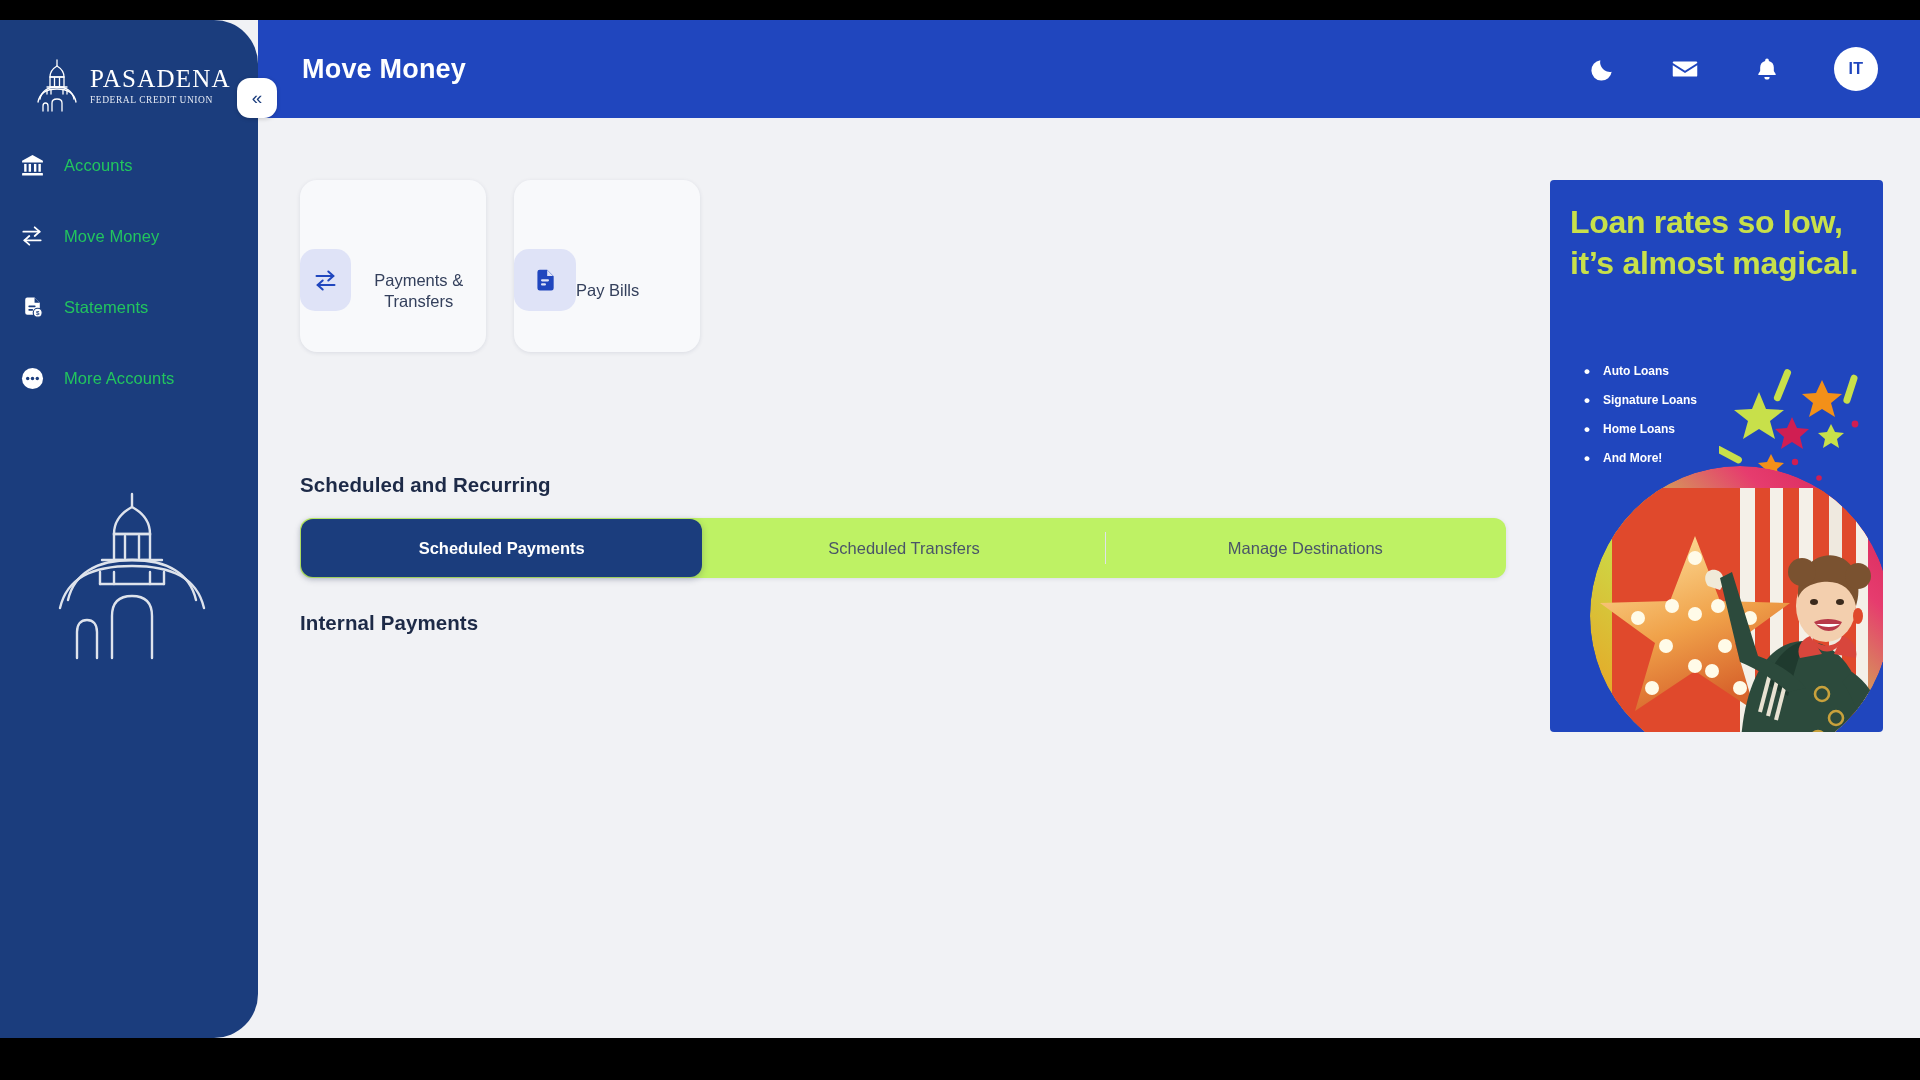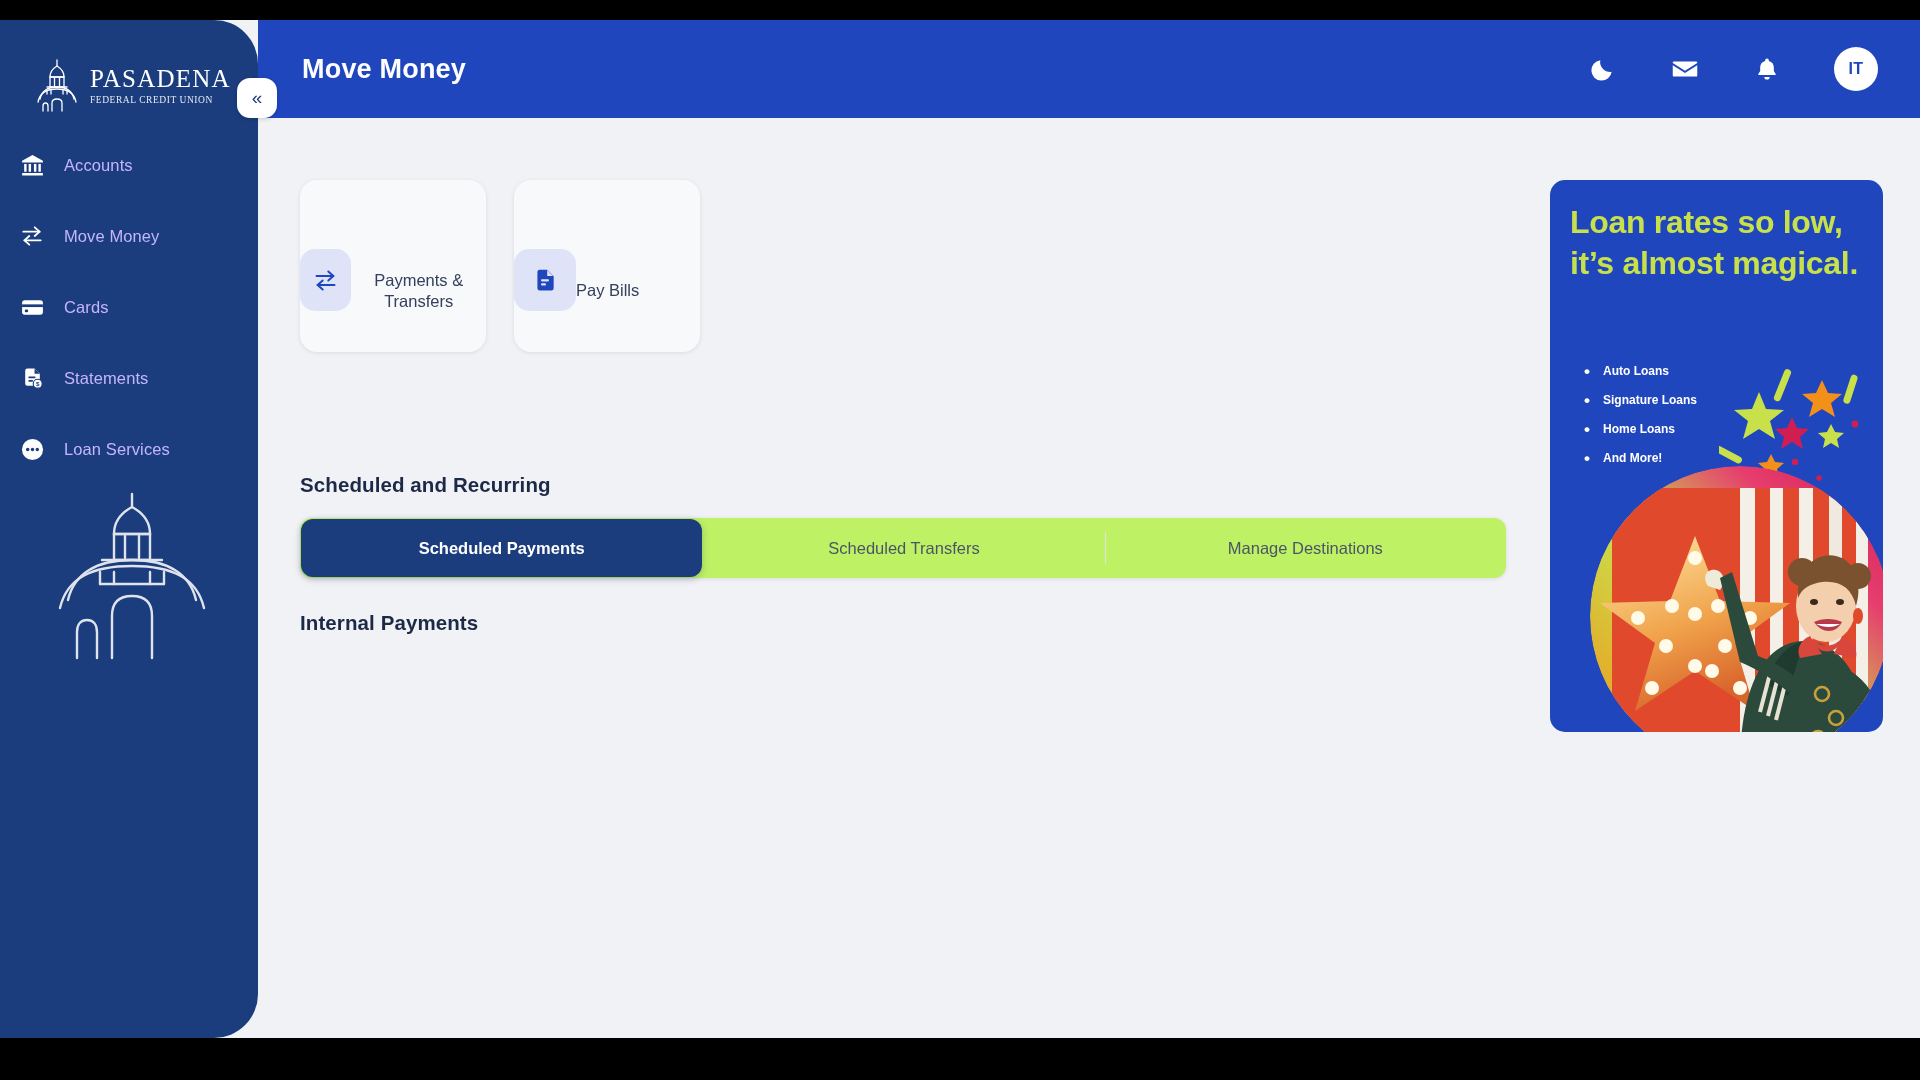--- a/index.html
+++ b/index.html
@@ -60,21 +60,21 @@
     gap: 18px;
     cursor: pointer;
     margin-bottom: 25px;
   }
   .nav-ico {
     width: 28px; height: 28px;
     display: flex; align-items: center; justify-content: center;
     flex: none;
   }
   .nav-label {
-    color: #c4b5fd;
+    color: #22c55e;
     font-size: 16.5px;
     font-weight: 500;
     letter-spacing: 0.1px;
     white-space: nowrap;
   }
 
   #dome-watermark {
     position: absolute;
     left: 52px; bottom: 378px;
     width: 160px; height: 170px;
@@ -225,21 +225,21 @@
     display: flex; align-items: center; justify-content: center;
   }
   #empty-text { color: #48536b; font-size: 15.5px; }
 
   
   #promo {
     position: absolute;
     left: 1292px; top: 62px;
     width: 333px; height: 552px;
     background: #2046be;
-    border-radius: 15px;
+    border-radius: 4px;
     overflow: hidden;
     cursor: pointer;
   }
   #promo-head {
     position: absolute;
     left: 20px; top: 22px;
     width: 290px;
     color: #c8e04a;
     font-size: 32px;
     font-weight: bold;
@@ -325,30 +325,20 @@
           <svg width="26" height="26" viewBox="0 0 24 24" fill="none" stroke="#ffffff" stroke-width="1.7" stroke-linecap="round" stroke-linejoin="round">
             <path d="M4 8 L19 8"></path>
               <path d="M14.5 4 L19 8 L14.5 12"></path>
             <path d="M20 16 L5 16"></path>
               <path d="M9.5 12 L5 16 L9.5 20"></path>
           </svg>
         </span>
         <span class="nav-label">Move Money</span>
       </div>
 
-      <div class="nav-item">
-        <span class="nav-ico">
-          <svg width="25" height="25" viewBox="0 0 24 24" fill="#ffffff">
-            <rect x="2" y="5" width="20" height="14" rx="2.6"></rect>
-            <rect x="2" y="9" width="20" height="2.6" fill="#1b3d7d"></rect>
-            <rect x="4.6" y="14" width="3.2" height="2.6" rx="1" fill="#1b3d7d"></rect>
-          </svg>
-        </span>
-        <span class="nav-label">Cards</span>
-      </div>
 
       <div class="nav-item">
         <span class="nav-ico">
           <svg width="25" height="25" viewBox="0 0 24 24" fill="#ffffff">
             <path d="M5 2.5 h9 l5 5 v9.5 a2 2 0 0 1 -2 2 H7 a2 2 0 0 1 -2 -2 V4.5 a2 2 0 0 1 2 -2 z"></path>
             <path d="M14 2.5 v5 h5 z" fill="#1b3d7d"></path>
             <rect x="8" y="10" width="7" height="1.7" rx="0.8" fill="#1b3d7d"></rect>
             <rect x="8" y="13.4" width="4.6" height="1.7" rx="0.8" fill="#1b3d7d"></rect>
             <circle cx="17" cy="17" r="4.3" fill="#ffffff" stroke="#1b3d7d" stroke-width="1.1"></circle>
             <text x="17" y="19.3" font-size="6" font-family="Liberation Sans, sans-serif" fill="#1b3d7d" text-anchor="middle" font-weight="bold">$</text>
@@ -359,21 +349,21 @@
 
       <div class="nav-item">
         <span class="nav-ico">
           <svg width="23" height="23" viewBox="0 0 24 24">
             <circle cx="12" cy="12" r="11" fill="#ffffff"></circle>
             <circle cx="7" cy="12" r="1.8" fill="#1b3d7d"></circle>
             <circle cx="12" cy="12" r="1.8" fill="#1b3d7d"></circle>
             <circle cx="17" cy="12" r="1.8" fill="#1b3d7d"></circle>
           </svg>
         </span>
-        <span class="nav-label">Loan Services</span>
+        <span class="nav-label">More Accounts</span>
       </div>
     </div>
 
     <svg id="dome-watermark" viewBox="0 0 160 170">
       <g fill="none" stroke="#ffffff" stroke-width="2.4" stroke-linecap="round" opacity="0.9">
         <line x1="80" y1="4" x2="80" y2="17"></line>
         <path d="M80 17 C67 24 62 34 62 44 L98 44 C98 34 93 24 80 17 Z"></path>
         <rect x="62" y="44" width="36" height="26"></rect>
         <line x1="73" y1="46" x2="73" y2="68"></line>
         <line x1="87" y1="46" x2="87" y2="68"></line>

